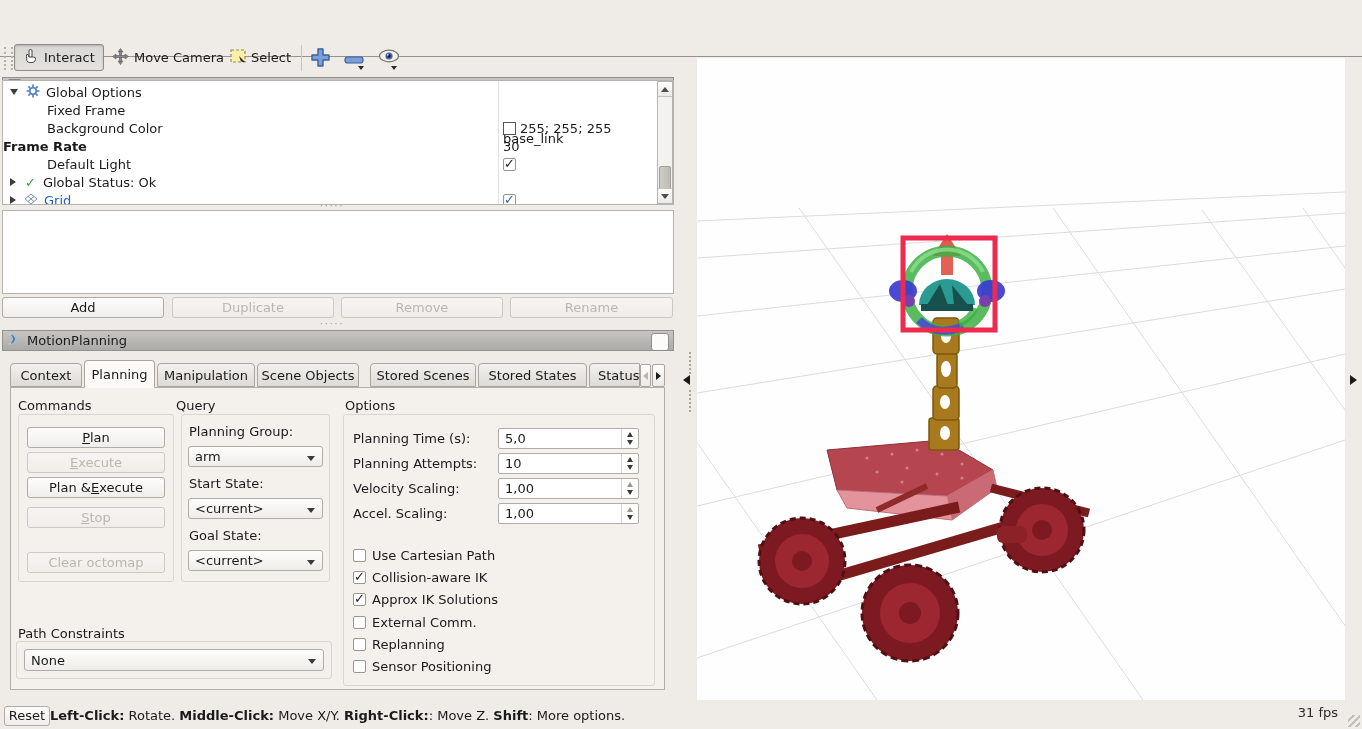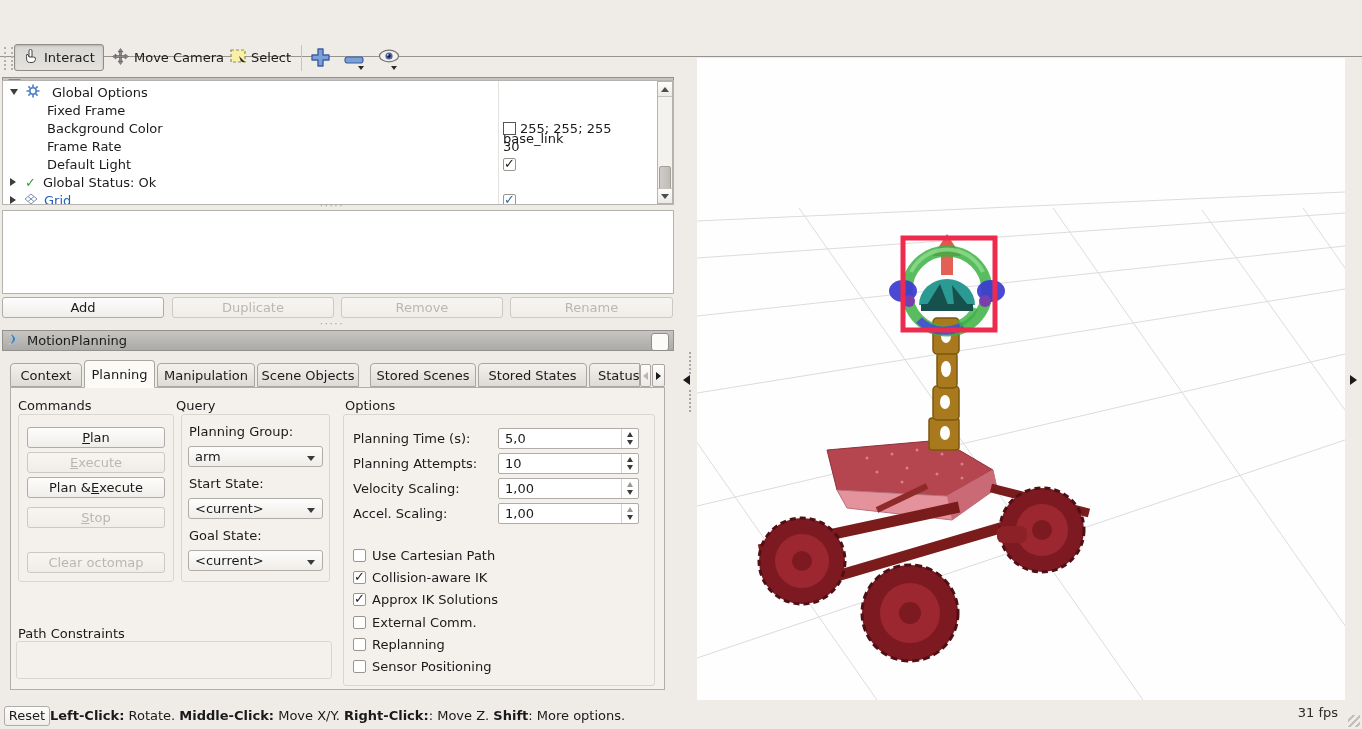--- a/index.html
+++ b/index.html
@@ -140,37 +140,37 @@
     <div class="abs" style="left:495px;top:0;width:1px;height:125px;background:#e4e2de;"></div>
 
     <div class="trow" style="top:2px;">
       <span class="tri-d" style="margin-left:7px;"></span>
       <span style="margin-left:8px;"><svg width="14" height="14" viewBox="0 0 14 14">
             <g stroke="#4d7ec0" stroke-width="1.6">
               <circle cx="7" cy="7" r="3.2" fill="none"></circle>
               <path d="M7 0.5 V3 M7 11 V13.5 M0.5 7 H3 M11 7 H13.5 M2.4 2.4 L4.2 4.2 M9.8 9.8 L11.6 11.6 M11.6 2.4 L9.8 4.2 M4.2 9.8 L2.4 11.6"></path>
             </g>
           </svg></span>
-      <span style="margin-left:12px;">Global Options</span>
+      <span style="margin-left:6px;">Global Options</span>
     </div>
     <div class="trow" style="top:20px;">
       <span style="margin-left:44px;">Fixed Frame</span>
     </div>
     <div class="tval" style="top:20px;margin-top:28px;">
         <span>base_link</span>
       </div>
     <div class="trow" style="top:38px;">
       <span style="margin-left:44px;">Background Color</span>
     </div>
     <div class="tval" style="top:38px;">
       <span class="swatch"></span>
       <span>255; 255; 255</span>
     </div>
     <div class="trow" style="top:56px;">
-      <span style="margin-left:44px;">Frame Rate</span>
+      <span style="font-weight:bold;">Frame Rate</span>
     </div>
     <div class="tval" style="top:56px;">
         <span>30</span>
       </div>
     <div class="trow" style="top:74px;">
       <span style="margin-left:44px;">Default Light</span>
     </div>
     <div class="tval" style="top:74px;">
       <span class="cb on"></span>
     </div>
@@ -343,20 +343,23 @@
     <span class="cb"></span>
     <span>Replanning</span>
   </div>
   <div class="chk-row" style="left:353px;top:658px;">
     <span class="cb"></span>
     <span>Sensor Positioning</span>
   </div>
 
   <span class="lbl" style="left:18px;top:626px;">Path Constraints</span>
   <div class="abs grp" style="left:16px;top:641px;width:316px;height:38px;"></div>
+  <div class="combo" style="left:24px;top:649px;width:300px;height:22px;">
+      <span>None</span>
+    </div>
 
   <div class="abs dotcol" style="left:689px;top:352px;height:22px;"></div>
   <div class="abs coll-tri-l" style="left:683px;top:375px;"></div>
   <div class="abs dotcol" style="left:689px;top:390px;height:22px;"></div>
   <div class="abs coll-tri-r" style="left:1350px;top:375px;"></div>
 
   <div class="abs" style="left:697px;top:58px;width:648px;height:642px;background:#fefefe;">
     <svg width="648" height="642" viewBox="0 0 648 642">
 
       <g stroke="var(--grid-line)" stroke-width="1">

